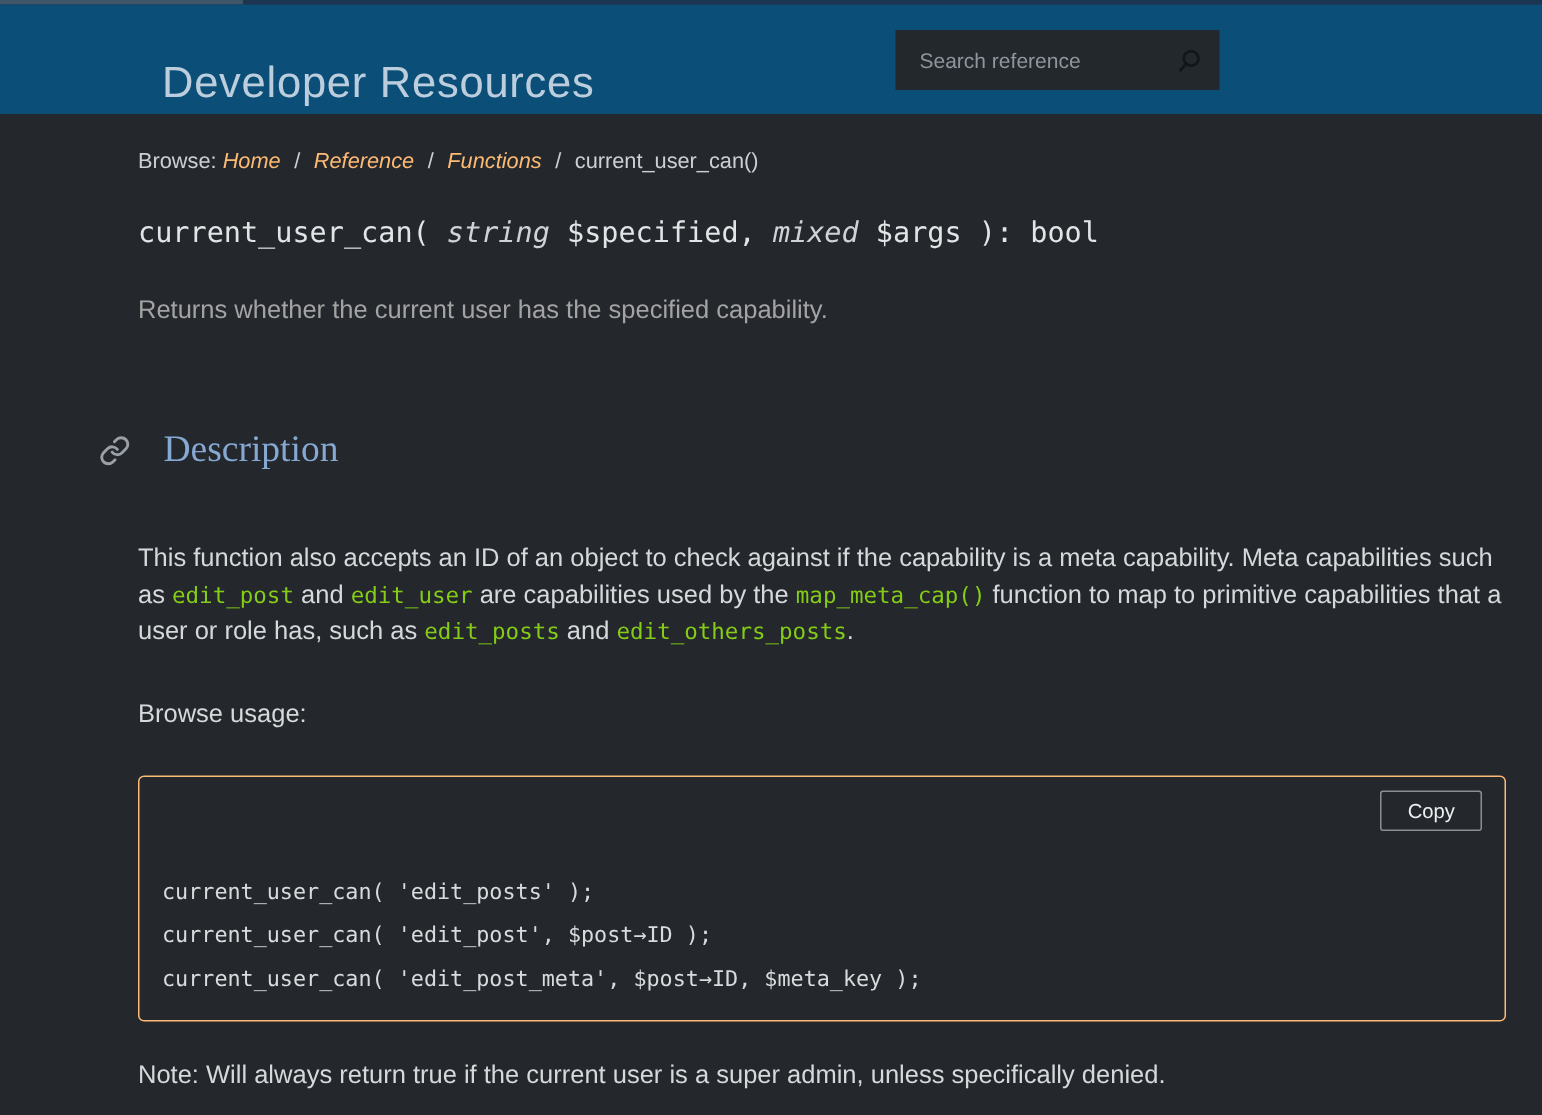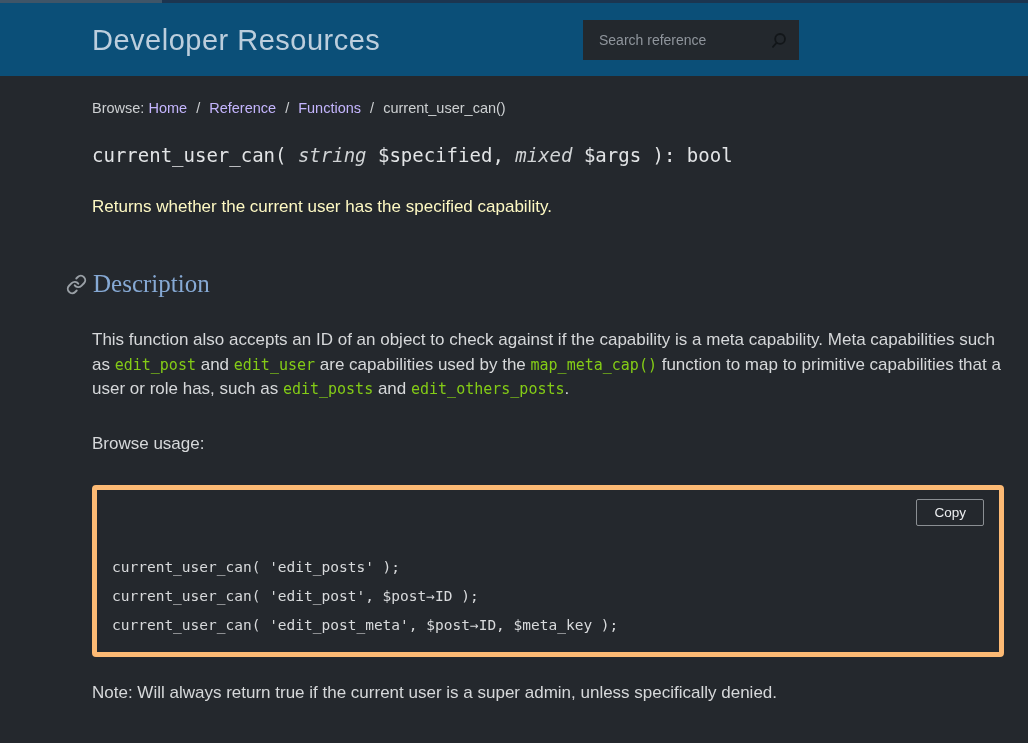--- a/index.html
+++ b/index.html
@@ -14,64 +14,64 @@
 
   
   .top-strip { height: 3px; display: flex; }
   .strip-a { width: 162px; background: #3f5568; }
   .strip-b { flex: 1; background: #1c3550; }
 
   
   header { height: 73px; background: #0b4f78; position: relative; }
   .site-title {
     position: absolute; left: 92px; top: 50%; transform: translateY(-50%);
-    margin: 0; font-size: 29px; font-weight: 300; letter-spacing: .5px;
+    margin: 16px; font-size: 29px; font-weight: 300; letter-spacing: .5px;
     color: #bccedd; cursor: pointer;
   }
   .search-box {
-    position: absolute; left: 583px; top: 17px; width: 216px; height: 40px;
+    position: absolute; left: 597px; top: 17px; width: 216px; height: 40px;
     background: #23282d; display: flex; align-items: center;
   }
   .search-box input {
     flex: 1; min-width: 0; background: transparent; border: none; outline: none;
     color: #c8cbce; font-size: 14px; padding: 0 0 0 16px;
     font-family: "Liberation Sans", sans-serif;
   }
   .search-box input::placeholder { color: #8f959c; }
   .search-btn {
     width: 42px; height: 100%; background: transparent; border: none;
     display: flex; align-items: center; justify-content: center; cursor: pointer; padding: 0;
   }
 
   main { padding: 0 24px 0 92px; }
 
   .breadcrumb { margin: 24px 0 0; font-size: 14.5px; color: #cdd0d2; }
-  .breadcrumb a { color: #c4b5fd; text-decoration: none; cursor: pointer; }
+  .breadcrumb a { color: #fdba74; text-decoration: none; cursor: pointer; font-style: italic; }
   .crumb-sep { margin: 0 5px; color: #cdd0d2; }
 
   .signature {
     margin: 28px 0 0; font-family: "DejaVu Sans Mono", monospace;
     font-size: 19px; font-weight: normal; color: #e2e4e6; white-space: pre;
   }
   .signature em { font-style: italic; color: #d0d3d5; text-align: center; }
 
-  .summary { margin: 31px 0 0; font-size: 17px; color: #fef9c3; }
+  .summary { margin: 31px 0 0; font-size: 17px; color: #a3a3a3; }
 
   .section-heading { margin: 53px 0 0 -26px; display: flex; align-items: center; gap: 6px; }
   .anchor { display: flex; align-items: center; cursor: pointer; }
   .section-heading h2 {
-    margin: 0; font-family: "Liberation Serif", serif; font-size: 25px;
+    margin: 16px; font-family: "Liberation Serif", serif; font-size: 25px;
     font-weight: 400; color: #86a9d4;
   }
 
   .body-text { font-size: 17px; line-height: 24.5px; color: #d6d8da; margin: 30px 0 0; max-width: 912px; }
   .inline-code { font-family: "DejaVu Sans Mono", monospace; font-size: 15px; color: #84cc16; }
 
   .code-block {
-    margin: 29px 0 0; border: 5px solid #fdba74; border-radius: 4px;
+    margin: 29px 0 0; border: 1px solid #fdba74; border-radius: 4px;
     padding: 9px 15px 12px;
   }
   .copy-row { display: flex; justify-content: flex-end; }
   .copy-btn {
     padding: 5px 17px; font-size: 13.5px; color: #eceef0;
     background: transparent; border: 1px solid #8b8f93; border-radius: 2px;
     font-family: "Liberation Sans", sans-serif; cursor: pointer;
   }
   .code-block pre {
     margin: 27px 0 0; font-family: "DejaVu Sans Mono", monospace;

